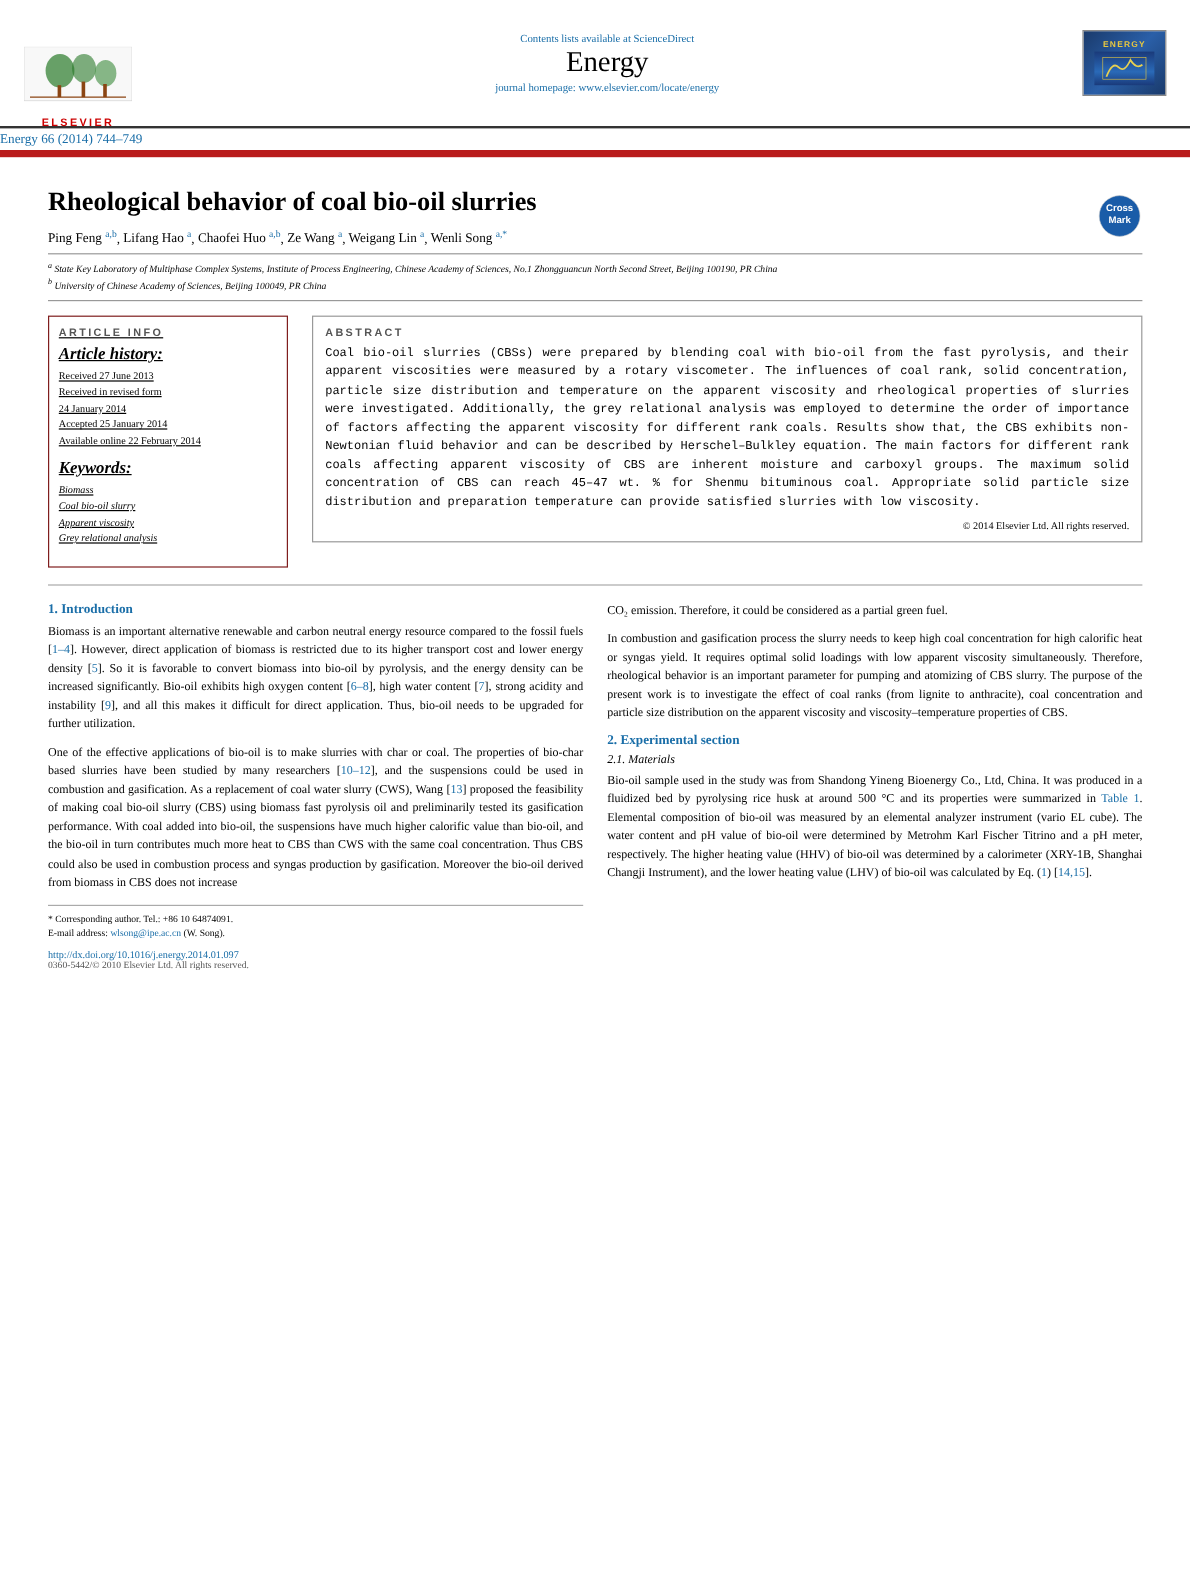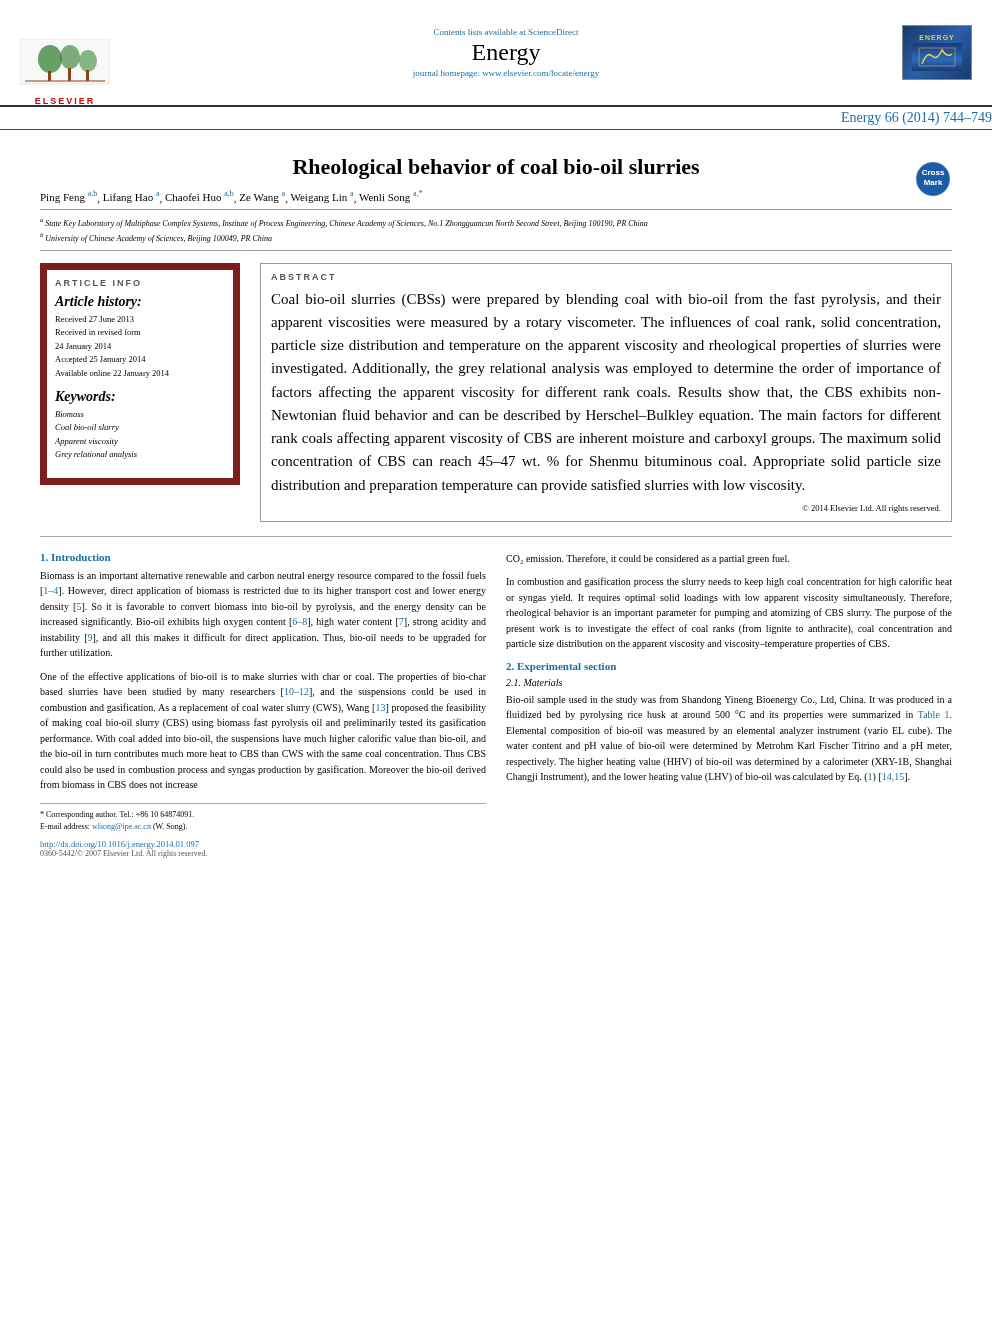--- a/index.html
+++ b/index.html
@@ -57,42 +57,41 @@
       justify-content: center;
       color: #e8c840;
       font-size: 11px;
       font-weight: bold;
       border: 1px solid #888;
       flex-direction: column;
     }
 
     
     .citation-line {
-      text-align: right;
-      font-size: 14px;
+      text-align: left;
+      font-size: 11px;
       color: #888;
       padding: 3px 0;
-      border-bottom: 1px solid #b91c1c;
+      border-bottom: 6px solid #b91c1c;
     }
     .citation-line span { color: #1a6ea8; }
 
     
     .main-content {
       padding: 15px 40px 15px 40px;
     }
 
     
     .article-title {
       font-size: 22px;
       font-weight: bold;
       color: #000;
       margin-bottom: 8px;
       margin-top: 8px;
       line-height: 1.3;
-      text-align: center;
     }
 
     
     .authors-line {
       font-size: 11px;
       margin-bottom: 6px;
       color: #000;
     }
     .authors-line sup {
       font-size: 8px;
@@ -127,22 +126,23 @@
     .col-left {
       width: 200px;
       flex-shrink: 0;
     }
     .col-right {
       flex: 1;
     }
 
     
     .article-info-box {
-      border: 7px solid #7f1d1d;
+      border: 1px solid #7f1d1d;
       padding: 8px;
+      text-decoration: underline;
     }
     .section-label {
       font-size: 9px;
       letter-spacing: 2px;
       font-weight: bold;
       color: #555;
       margin-bottom: 6px;
       font-style: normal;
       font-family: Arial, sans-serif;
     }
@@ -165,24 +165,25 @@
       line-height: 1.6;
       font-style: italic;
     }
 
     
     .abstract-box {
       border: 1px solid #999;
       padding: 8px 10px;
     }
     .abstract-text {
-      font-size: 15px;
+      font-size: 10px;
       line-height: 1.55;
       text-align: justify;
       color: #000;
+      font-family: Liberation Mono, monospace;
     }
     .copyright-line {
       text-align: right;
       font-size: 8.5px;
       margin-top: 6px;
       color: #000;
     }
 
     
     .divider {
@@ -333,21 +334,21 @@
     <div class="col-left">
       <div class="article-info-box">
         <div class="section-label">ARTICLE INFO</div>
 
         <div class="info-subsection">
           <div class="info-subsection-title">Article history:</div>
           <div class="info-line">Received 27 June 2013</div>
           <div class="info-line">Received in revised form</div>
           <div class="info-line">24 January 2014</div>
           <div class="info-line">Accepted 25 January 2014</div>
-          <div class="info-line">Available online 22 January 2014</div>
+          <div class="info-line">Available online 22 February 2014</div>
         </div>
 
         <div class="info-subsection">
           <div class="info-subsection-title">Keywords:</div>
           <div class="keyword-item">Biomass</div>
           <div class="keyword-item">Coal bio-oil slurry</div>
           <div class="keyword-item">Apparent viscosity</div>
           <div class="keyword-item">Grey relational analysis</div>
         </div>
       </div>
@@ -380,21 +381,21 @@
 
       <div class="footnote-area">
         <div class="footnote-text">* Corresponding author. Tel.: +86 10 64874091.</div>
         <div class="footnote-text">
           <span>E-mail address:</span>
           <span style="color:#1a6ea8;">wlsong@ipe.ac.cn</span>
           <span>(W. Song).</span>
         </div>
         <div style="height:6px;"></div>
         <div class="doi-link">http://dx.doi.org/10.1016/j.energy.2014.01.097</div>
-        <div class="issn-line">0360-5442/© 2007 Elsevier Ltd. All rights reserved.</div>
+        <div class="issn-line">0360-5442/© 2010 Elsevier Ltd. All rights reserved.</div>
       </div>
     </div>
 
     <div class="body-col">
       <div class="body-para">
         CO₂ emission. Therefore, it could be considered as a partial green fuel.
       </div>
       <div class="body-para">
         In combustion and gasification process the slurry needs to keep high coal concentration for high calorific heat or syngas yield. It requires optimal solid loadings with low apparent viscosity simultaneously. Therefore, rheological behavior is an important parameter for pumping and atomizing of CBS slurry. The purpose of the present work is to investigate the effect of coal ranks (from lignite to anthracite), coal concentration and particle size distribution on the apparent viscosity and viscosity–temperature properties of CBS.
       </div>

